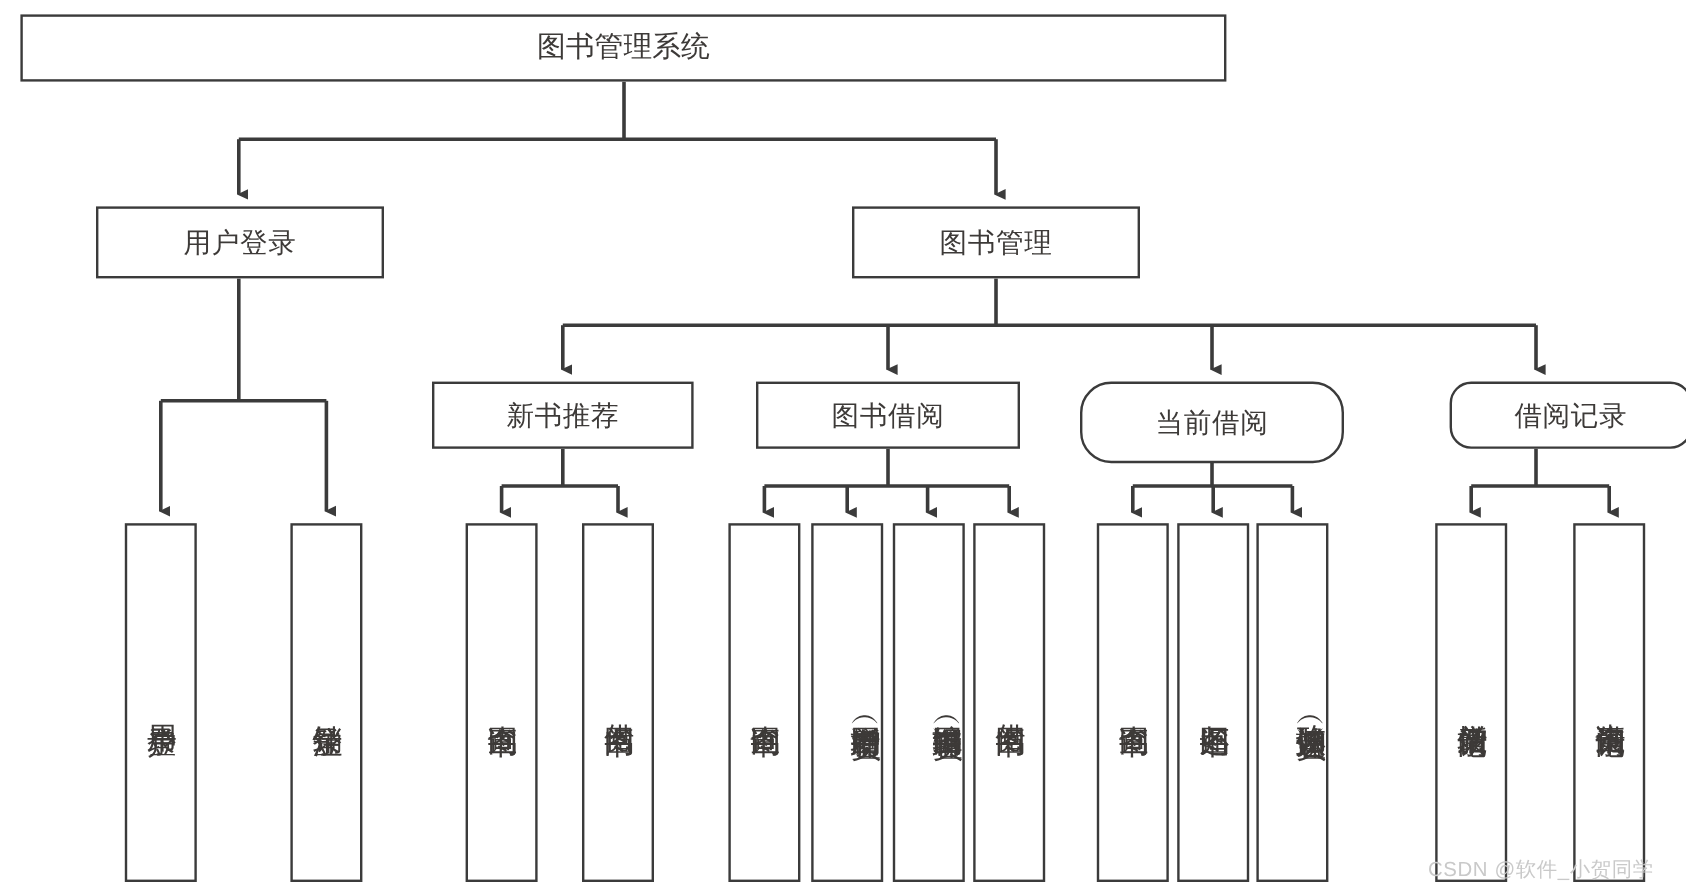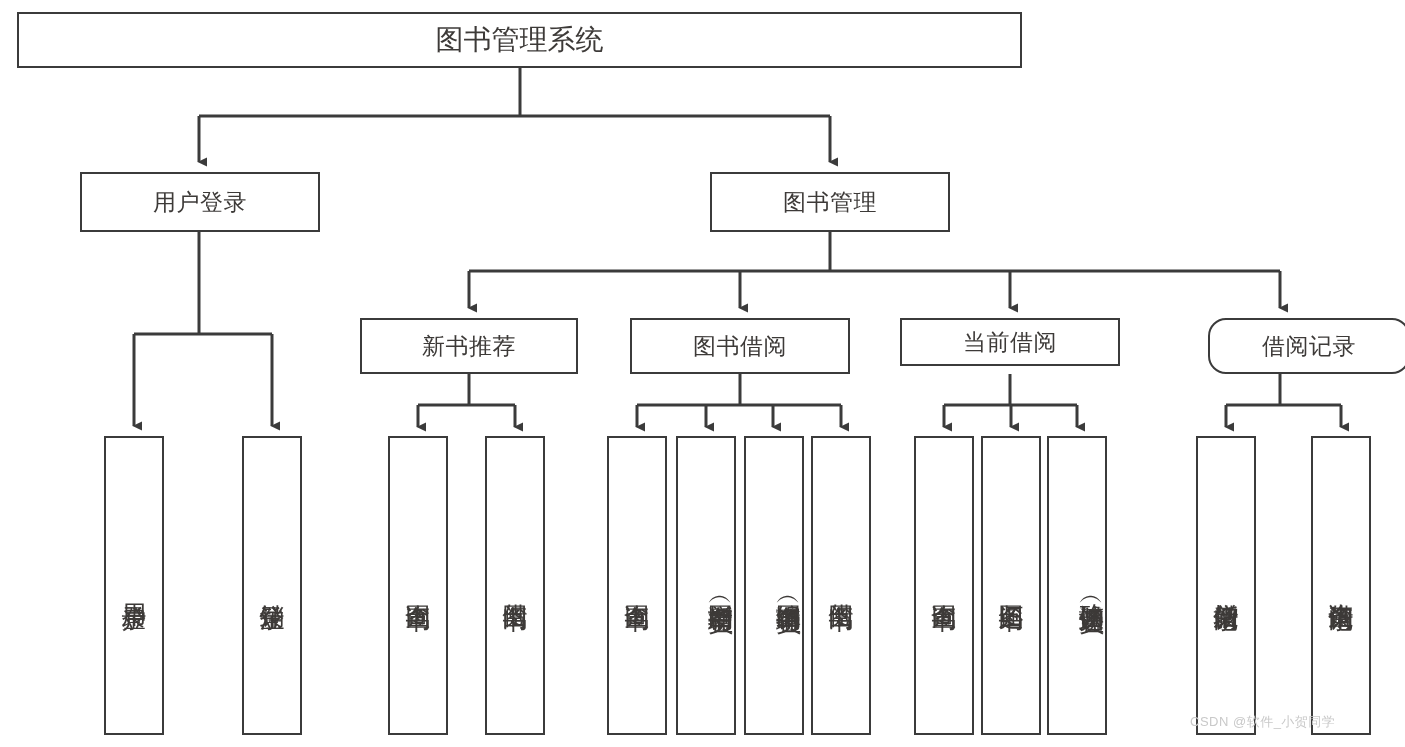--- a/index.html
+++ b/index.html
@@ -36,39 +36,39 @@
     align-items: center;
     justify-content: center;
     text-align: center;
     line-height: 1.08;
   }
   .node-h {
     font-size: 23px;
     letter-spacing: 0.5px;
   }
   .node-root {
-    font-size: 28px;
+    font-size: 24px;
   }
   .node-v {
     writing-mode: vertical-rl;
     text-orientation: upright;
     font-size: 25px;
     align-items: flex-start;
     justify-content: center;
     padding-top: 6px;
     letter-spacing: 1px;
   }
   .node-v.vcenter {
     align-items: center;
     padding-top: 0;
   }
   .watermark {
     position: absolute;
     color: #c9c9c9;
-    font-size: 13px;
+    font-size: 17px;
     white-space: nowrap;
     letter-spacing: 0.5px;
   }
 </style>
 </head>
 <body>
 
 <div id="canvas">
 
   <svg id="edges" viewBox="0 0 1405 747" xmlns="http://www.w3.org/2000/svg">
@@ -134,21 +134,21 @@
   <div class="node node-h" style="left:710px; top:172px; width:240px; height:60px;text-align:center;">
     <span>图书管理</span>
   </div>
 
   <div class="node node-h" style="left:630px; top:318px; width:220px; height:56px;">
     <span>图书借阅</span>
   </div>
   <div class="node node-h" style="left:360px; top:318px; width:218px; height:56px;">
     <span>新书推荐</span>
   </div>
-  <div class="node node-h" style="left:900px; top:318px; width:220px; height:48px;">
+  <div class="node node-h" style="left:900px; top:318px; width:220px; height:68px;border-radius:26px;">
     <span>当前借阅</span>
   </div>
   <div class="node node-h" style="left:1208px; top:318px; width:202px; height:56px;border-radius:18px;">
     <span>借阅记录</span>
   </div>
 
   <div class="node node-v vcenter" style="left:104px; top:436px; width:60px; height:299px;">
     <span>用户登录</span>
   </div>
   <div class="node node-v vcenter" style="left:242px; top:436px; width:60px; height:299px;">

